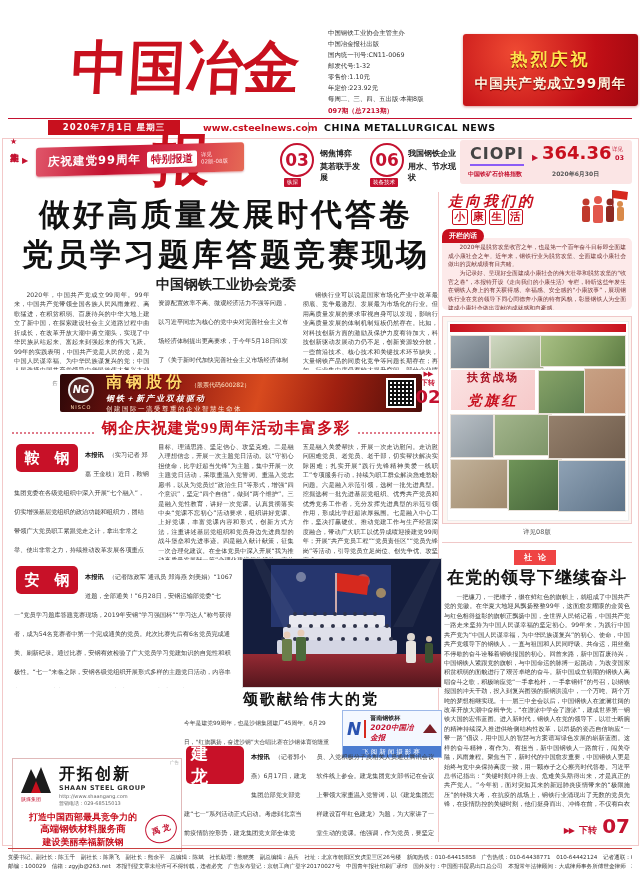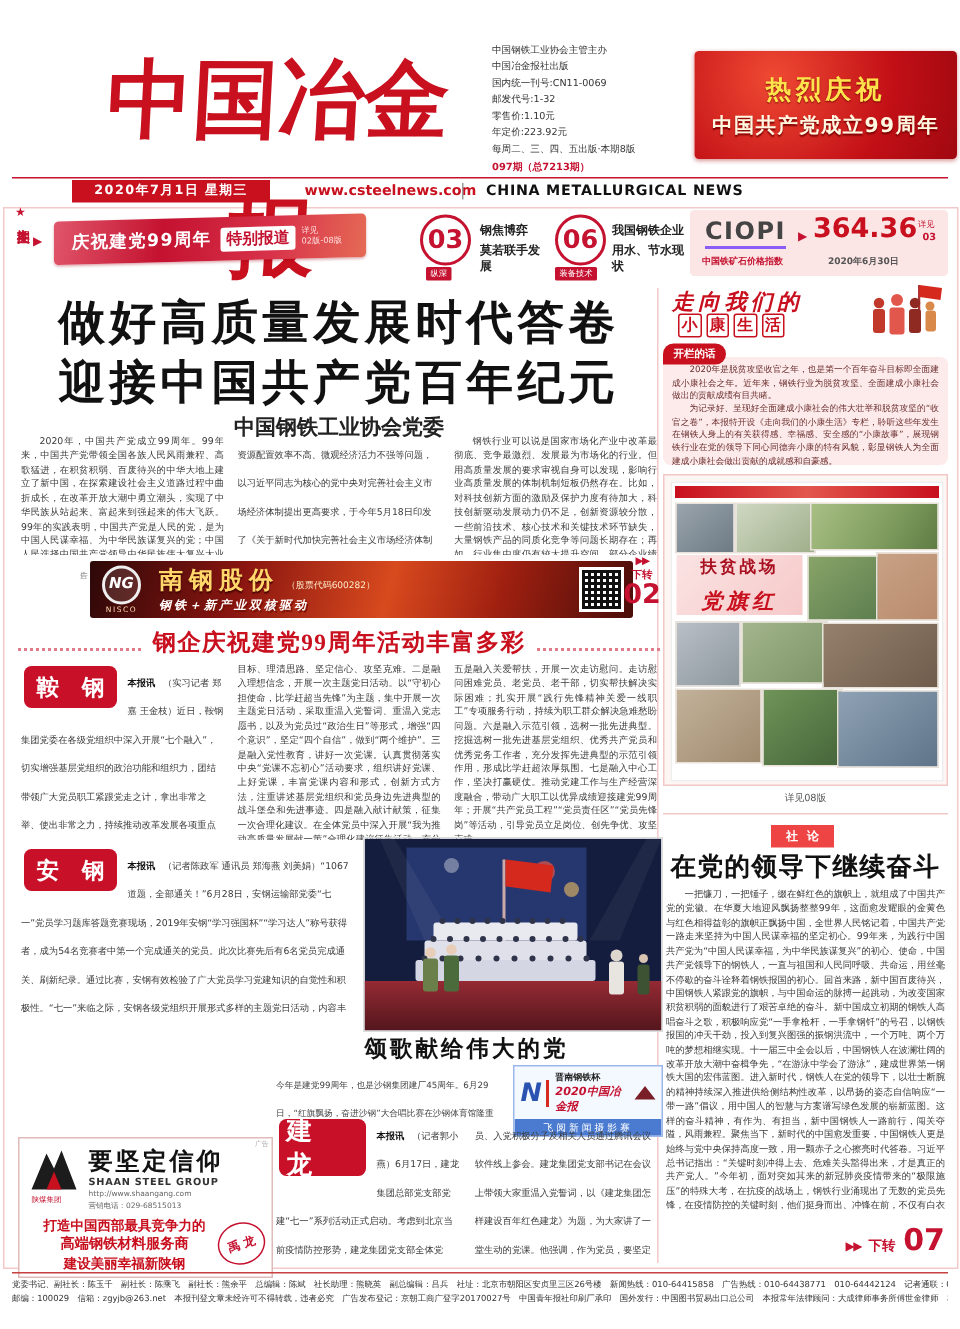--- a/index.html
+++ b/index.html
@@ -90,21 +90,21 @@
     <span class="abs" style="left:82px;top:2px;font-size:18px;font-weight:bold;color:#c8101e;">364.36</span>
     <span class="abs" style="left:152px;top:6px;font-size:5.5px;color:#c41230;">详见</span>
     <span class="abs" style="left:155px;top:14px;font-size:6.5px;color:#c41230;font-weight:bold;">03</span>
     <span class="abs" style="left:8px;top:30px;font-size:6px;color:#c41230;font-weight:bold;">中国铁矿石价格指数</span>
     <span class="abs" style="left:92px;top:30px;font-size:6px;color:#555;font-weight:bold;">2020年6月30日</span>
   </div>
 </div>
 
 <div class="abs" style="left:12px;top:192px;width:428px;height:650px;">
   <div class="abs serif" style="left:0;top:2px;width:100%;text-align:center;font-size:31px;font-weight:bold;color:#111;letter-spacing:3px;">做好高质量发展时代答卷</div>
-  <div class="abs serif" style="left:0;top:42px;width:100%;text-align:center;font-size:31px;font-weight:bold;color:#111;letter-spacing:3px;">迎接中国共产党百年纪元</div>
+  <div class="abs serif" style="left:0;top:42px;width:100%;text-align:center;font-size:31px;font-weight:bold;color:#111;letter-spacing:3px;">党员学习题库答题竞赛现场</div>
   <div class="abs" style="left:0;top:84px;width:100%;text-align:center;font-size:14px;font-weight:bold;color:#222;">中国钢铁工业协会党委</div>
 
   <div class="abs" style="left:2px;top:98px;width:424px;height:80px;display:flex;gap:9px;">
     <div class="jtext" style="flex:1;height:80px;text-indent:2em;">2020年，中国共产党成立99周年。99年来，中国共产党带领全国各族人民风雨兼程、高歌猛进，在积贫积弱、百废待兴的中华大地上建立了新中国，在探索建设社会主义道路过程中曲折成长，在改革开放大潮中勇立潮头，实现了中华民族从站起来、富起来到强起来的伟大飞跃。99年的实践表明，中国共产党是人民的党，是为中国人民谋幸福、为中华民族谋复兴的党；中国人民选择中国共产党领导中华民族伟大复兴大业是正确的；中国共产党领导中国人民开辟的中国特色社会主义道路是正确的，是必须长期坚持、毫不动摇的。坚持和完善党的领导，是党和国家的命脉所在，是全国各族人民的福祉所在。进入新时代，踏上新征程。党的十九大作出了中国特色社会主义进入新时代、中国经济已由高速增长阶段转向高质量发展阶段等重要判断。</div>
     <div style="flex:1;height:80px;overflow:hidden;">
       <span class="jtext" style="display:inline;">资源配置效率不高、微观经济活力不强等问题，以习近平同志为核心的党中央对完善社会主义市场经济体制提出更高要求，于今年5月18日印发了《关于新时代加快完善社会主义市场经济体制的意见》。这是对新时代加快完善社会主义市场经济体制的顶层设计，是在更高起点、更高层次、更高目标上推进经济体制改革的行动指南，是实现高质量发展体制机制保障的纲领性文件。钢铁行业正是贯彻落实党中央定力决策于党的领导下使命重大，以敢为人先的首创精神，持续深化改革，写好高质量发展时代答卷，迎接党的百年纪元。</span>
       
     </div>
     <div class="jtext" style="flex:1;height:80px;text-indent:2em;">钢铁行业可以说是国家市场化产业中改革最彻底、竞争最激烈、发展最为市场化的行业。但用高质量发展的要求审视自身可以发现，影响行业高质量发展的体制机制短板仍然存在。比如，对科技创新方面的激励及保护力度有待加大，科技创新驱动发展动力仍不足，创新资源较分散，一些前沿技术、核心技术和关键技术环节缺失，大量钢铁产品的同质化竞争等问题长期存在；再如，行业集中度仍有较大提升空间，部分企业绩效的存在“劣币驱逐良币”等问题，钢企兼并重组进展不及预期，等等。</div>
   </div>
@@ -117,20 +117,21 @@
       <div style="width:22px;height:22px;border:2px solid #eee;border-radius:50%;color:#fff;font-weight:bold;
                   font-style:italic;font-size:10px;display:flex;align-items:center;justify-content:center;background:rgba(255,255,255,.12);">NG</div>
       <div style="color:#ffd9b0;font-size:5px;margin-top:1px;letter-spacing:1px;">NISCO</div>
     </div>
     <div style="flex:1;margin-left:12px;">
       <div>
         <span style="color:#ffd76a;font-weight:bold;font-size:16px;letter-spacing:4px;text-shadow:0 1px 1px #400;">南钢股份</span>
         <span style="color:#ffe9c8;font-size:6px;">（股票代码600282）</span>
       </div>
       <div style="color:#fff;font-weight:bold;font-style:italic;font-size:8px;letter-spacing:2px;text-shadow:1px 1px 0 #7a1000;">钢铁＋新产业双核驱动</div>
+      <div style="color:#fde9d9;font-size:6.5px;letter-spacing:1.5px;margin-top:1px;">创建国际一流受尊重的企业智慧生命体</div>
     </div>
     <div style="width:30px;height:30px;background:#fff;margin-right:6px;padding:2px;box-sizing:border-box;">
       <div style="width:100%;height:100%;background-image:repeating-linear-gradient(0deg,#111 0 2px,transparent 2px 4px),repeating-linear-gradient(90deg,#111 0 2px,#fff 2px 4px);"></div>
     </div>
   </div>
   <div class="abs" style="left:402px;top:178px;width:28px;text-align:center;">
     <div style="color:#c41230;font-size:7px;letter-spacing:-1px;">▶▶</div>
     <div style="color:#c41230;font-size:7px;font-weight:bold;">下转</div>
     <div style="color:#c41230;font-size:18px;font-weight:bold;line-height:18px;">02</div>
   </div>
@@ -238,21 +239,21 @@
     <div style="background:#4a7bd0;color:#fff;font-size:6.5px;text-align:center;letter-spacing:2px;padding:2px 0;margin-top:2px;">飞阅新闻摄影赛</div>
   </div>
 
   <div class="abs" style="left:0;top:566px;width:168px;height:92px;border:1px solid #e0b9b9;background:#fff;overflow:hidden;">
     <div class="abs" style="right:2px;top:1px;font-size:4.5px;color:#aaa;">广告</div>
     <svg class="abs" style="left:6px;top:6px;" width="34" height="30" viewBox="0 0 34 30">
       <polygon points="2,28 12,4 17,14 22,2 32,28" fill="#1c1c1c"></polygon>
       <polygon points="12,28 17,16 22,28" fill="#c8101e"></polygon>
     </svg>
     <div class="abs" style="left:8px;top:37px;font-size:5px;color:#c41230;">陕煤集团</div>
-    <div class="abs serif" style="left:46px;top:5px;font-size:16px;font-weight:bold;color:#111;letter-spacing:2px;">要坚定信仰</div>
+    <div class="abs serif" style="left:46px;top:5px;font-size:16px;font-weight:bold;color:#111;letter-spacing:2px;">开拓创新</div>
     <div class="abs" style="left:46px;top:25px;font-size:6.5px;font-weight:bold;color:#333;letter-spacing:.5px;">SHAAN STEEL GROUP</div>
     <div class="abs" style="left:46px;top:34px;font-size:5px;color:#666;">http://www.shaangang.com</div>
     <div class="abs" style="left:46px;top:41px;font-size:5px;color:#666;">营销电话：029-68515013</div>
     <div class="abs" style="left:0;top:52px;width:140px;text-align:center;font-size:9px;font-weight:bold;color:#c8101e;">打造中国西部最具竞争力的</div>
     <div class="abs" style="left:0;top:64px;width:140px;text-align:center;font-size:9.5px;font-weight:bold;color:#c8101e;">高端钢铁材料服务商</div>
     <div class="abs" style="left:0;top:77px;width:140px;text-align:center;font-size:9px;font-weight:bold;color:#c8101e;">建设美丽幸福新陕钢</div>
     <div class="abs" style="left:132px;top:56px;width:30px;height:26px;border:1px solid #c41230;border-radius:50%;color:#c41230;
                 font-size:8px;font-weight:bold;display:flex;align-items:center;justify-content:center;transform:rotate(-18deg);">禹 龙</div>
   </div>
 

